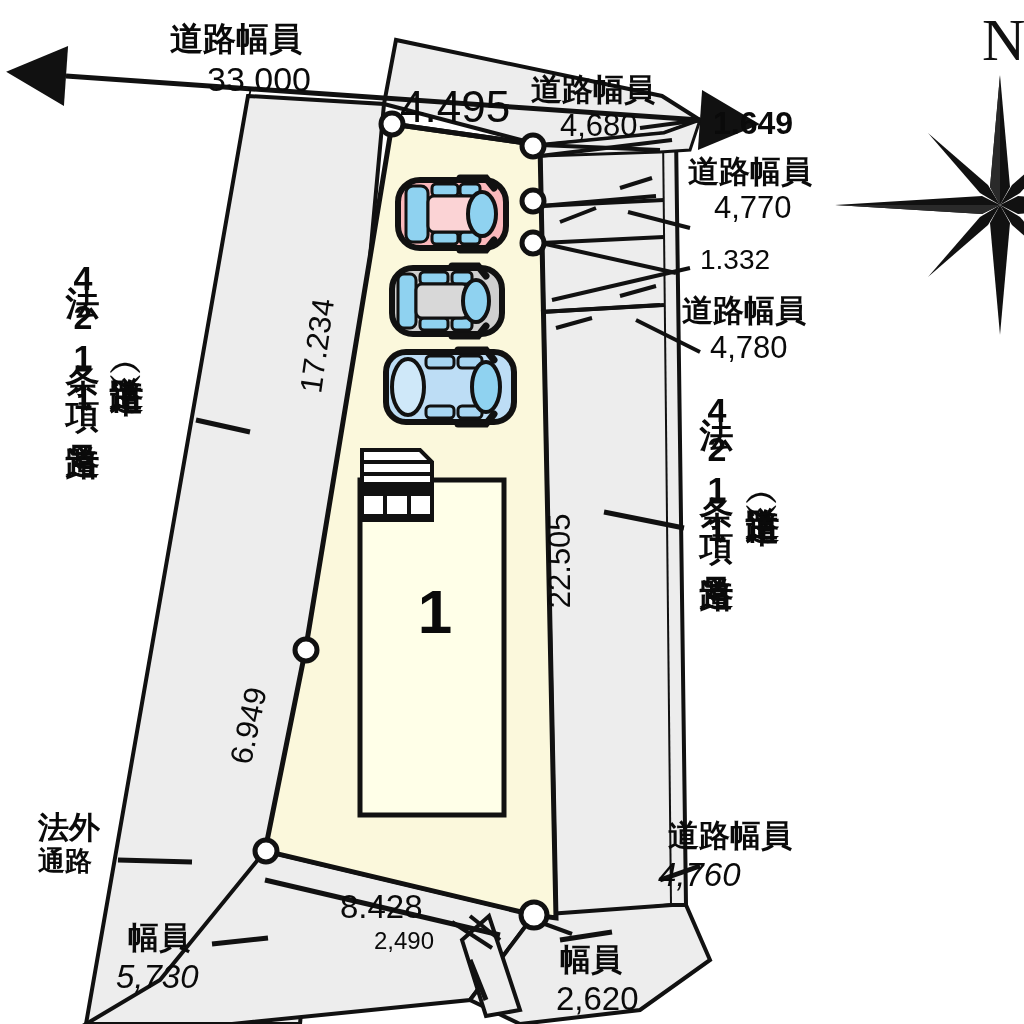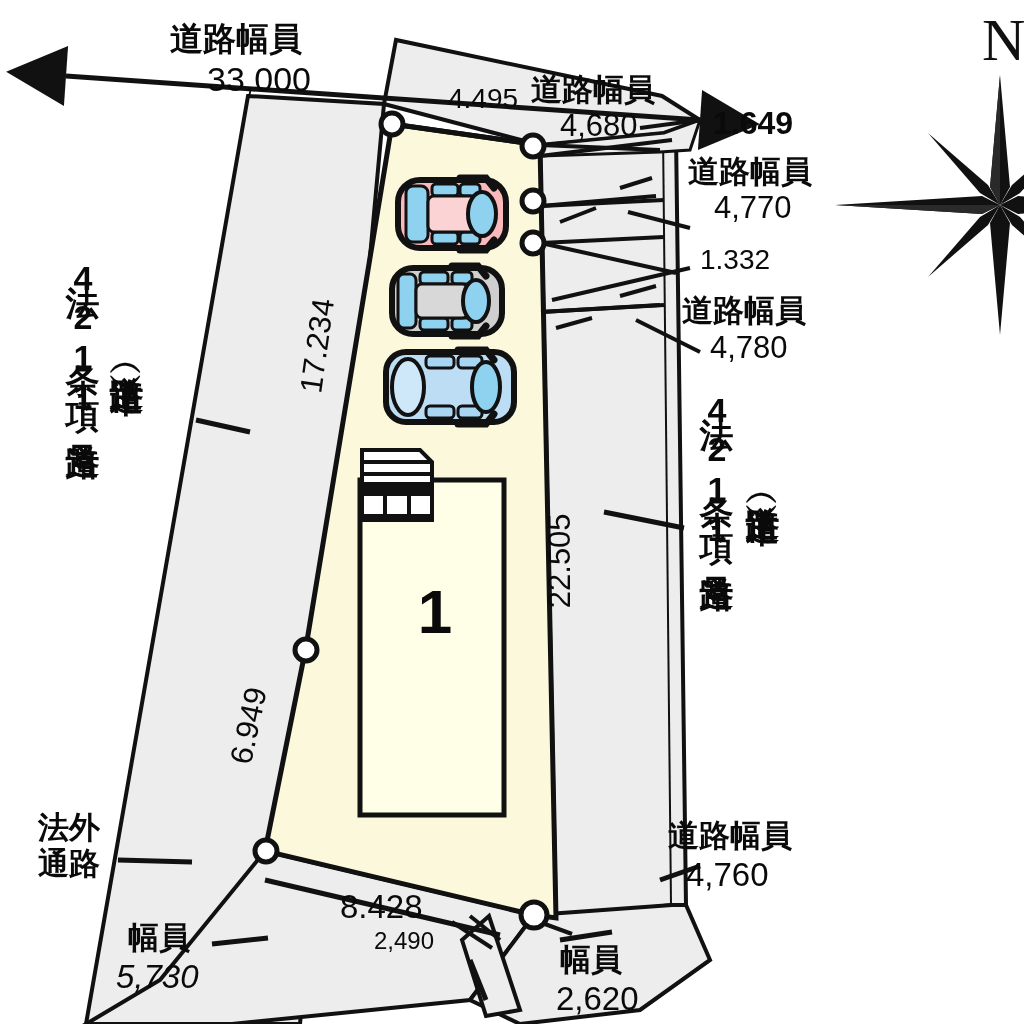--- a/index.html
+++ b/index.html
@@ -209,21 +209,21 @@
       <polygon points="72,72 12,20 0,0 20,12" fill="#111"></polygon>
 
       <polygon points="0,-130 0,0 -10,-18" fill="#2a2a2a"></polygon>
       <polygon points="-165,0 0,0 -18,9" fill="#2a2a2a"></polygon>
     </g>
   </svg>
 
   <div class="lbl jp ctr" style="left:170px;top:22px;font-size:33px;">道路幅員</div>
   <div class="lbl num ctr" style="left:207px;top:62px;font-size:34px;">33,000</div>
 
-  <div class="lbl num" style="left:448px;top:85px;font-size:28px;">4.495</div>
+  <div class="lbl num" style="left:400px;top:85px;font-size:44px;">4.495</div>
 
   <div class="lbl jp" style="left:531px;top:74px;font-size:31px;">道路幅員</div>
   <div class="lbl num" style="left:560px;top:110px;font-size:31px;">4,680</div>
 
   <div class="lbl num" style="left:713px;top:107px;font-size:32px;font-weight:bold;">1.649</div>
 
   <div class="lbl jp" style="left:688px;top:156px;font-size:31px;">道路幅員</div>
   <div class="lbl num" style="left:714px;top:192px;font-size:31px;">4,770</div>
 
   <div class="lbl num" style="left:700px;top:246px;font-size:28px;">1.332</div>
@@ -239,30 +239,30 @@
 
   <div class="lbl vert" style="left:66px;top:258px;font-size:34px;height:420px;">法42条1項1号道路</div>
   <div class="lbl vert" style="left:110px;top:350px;font-size:34px;height:400px;">道路（市道）</div>
 
   <div class="lbl vert" style="left:700px;top:390px;font-size:34px;height:420px;">法42条1項1号道路</div>
   <div class="lbl vert" style="left:746px;top:480px;font-size:34px;height:400px;">道路（市道）</div>
 
   <div class="lbl jp ctr" style="left:400px;top:580px;font-size:62px;width:70px;">1</div>
 
   <div class="lbl jp" style="left:38px;top:812px;font-size:31px;">法外</div>
-  <div class="lbl jp" style="left:38px;top:848px;font-size:31px;">通路</div>
+  <div class="lbl jp" style="left:38px;top:848px;font-size:27px;">通路</div>
 
   <div class="lbl jp" style="left:128px;top:922px;font-size:31px;">幅員</div>
   <div class="lbl num" style="left:116px;top:960px;font-size:33px;font-style:italic;">5,730</div>
 
   <div class="lbl num" style="left:340px;top:890px;font-size:33px;">8.428</div>
 
   <div class="lbl num" style="left:374px;top:929px;font-size:24px;">2,490</div>
 
   <div class="lbl jp" style="left:560px;top:944px;font-size:31px;">幅員</div>
   <div class="lbl num" style="left:556px;top:982px;font-size:33px;">2,620</div>
 
   <div class="lbl jp" style="left:668px;top:820px;font-size:31px;">道路幅員</div>
-  <div class="lbl num" style="left:686px;top:858px;font-size:33px;">4,760</div>
+  <div class="lbl num" style="left:658px;top:858px;font-size:33px;font-style:italic;">4,760</div>
 
   <div class="lbl compass-n" style="left:982px;top:10px;font-size:60px;">N</div>
 
 </div>
 
 </body></html>

